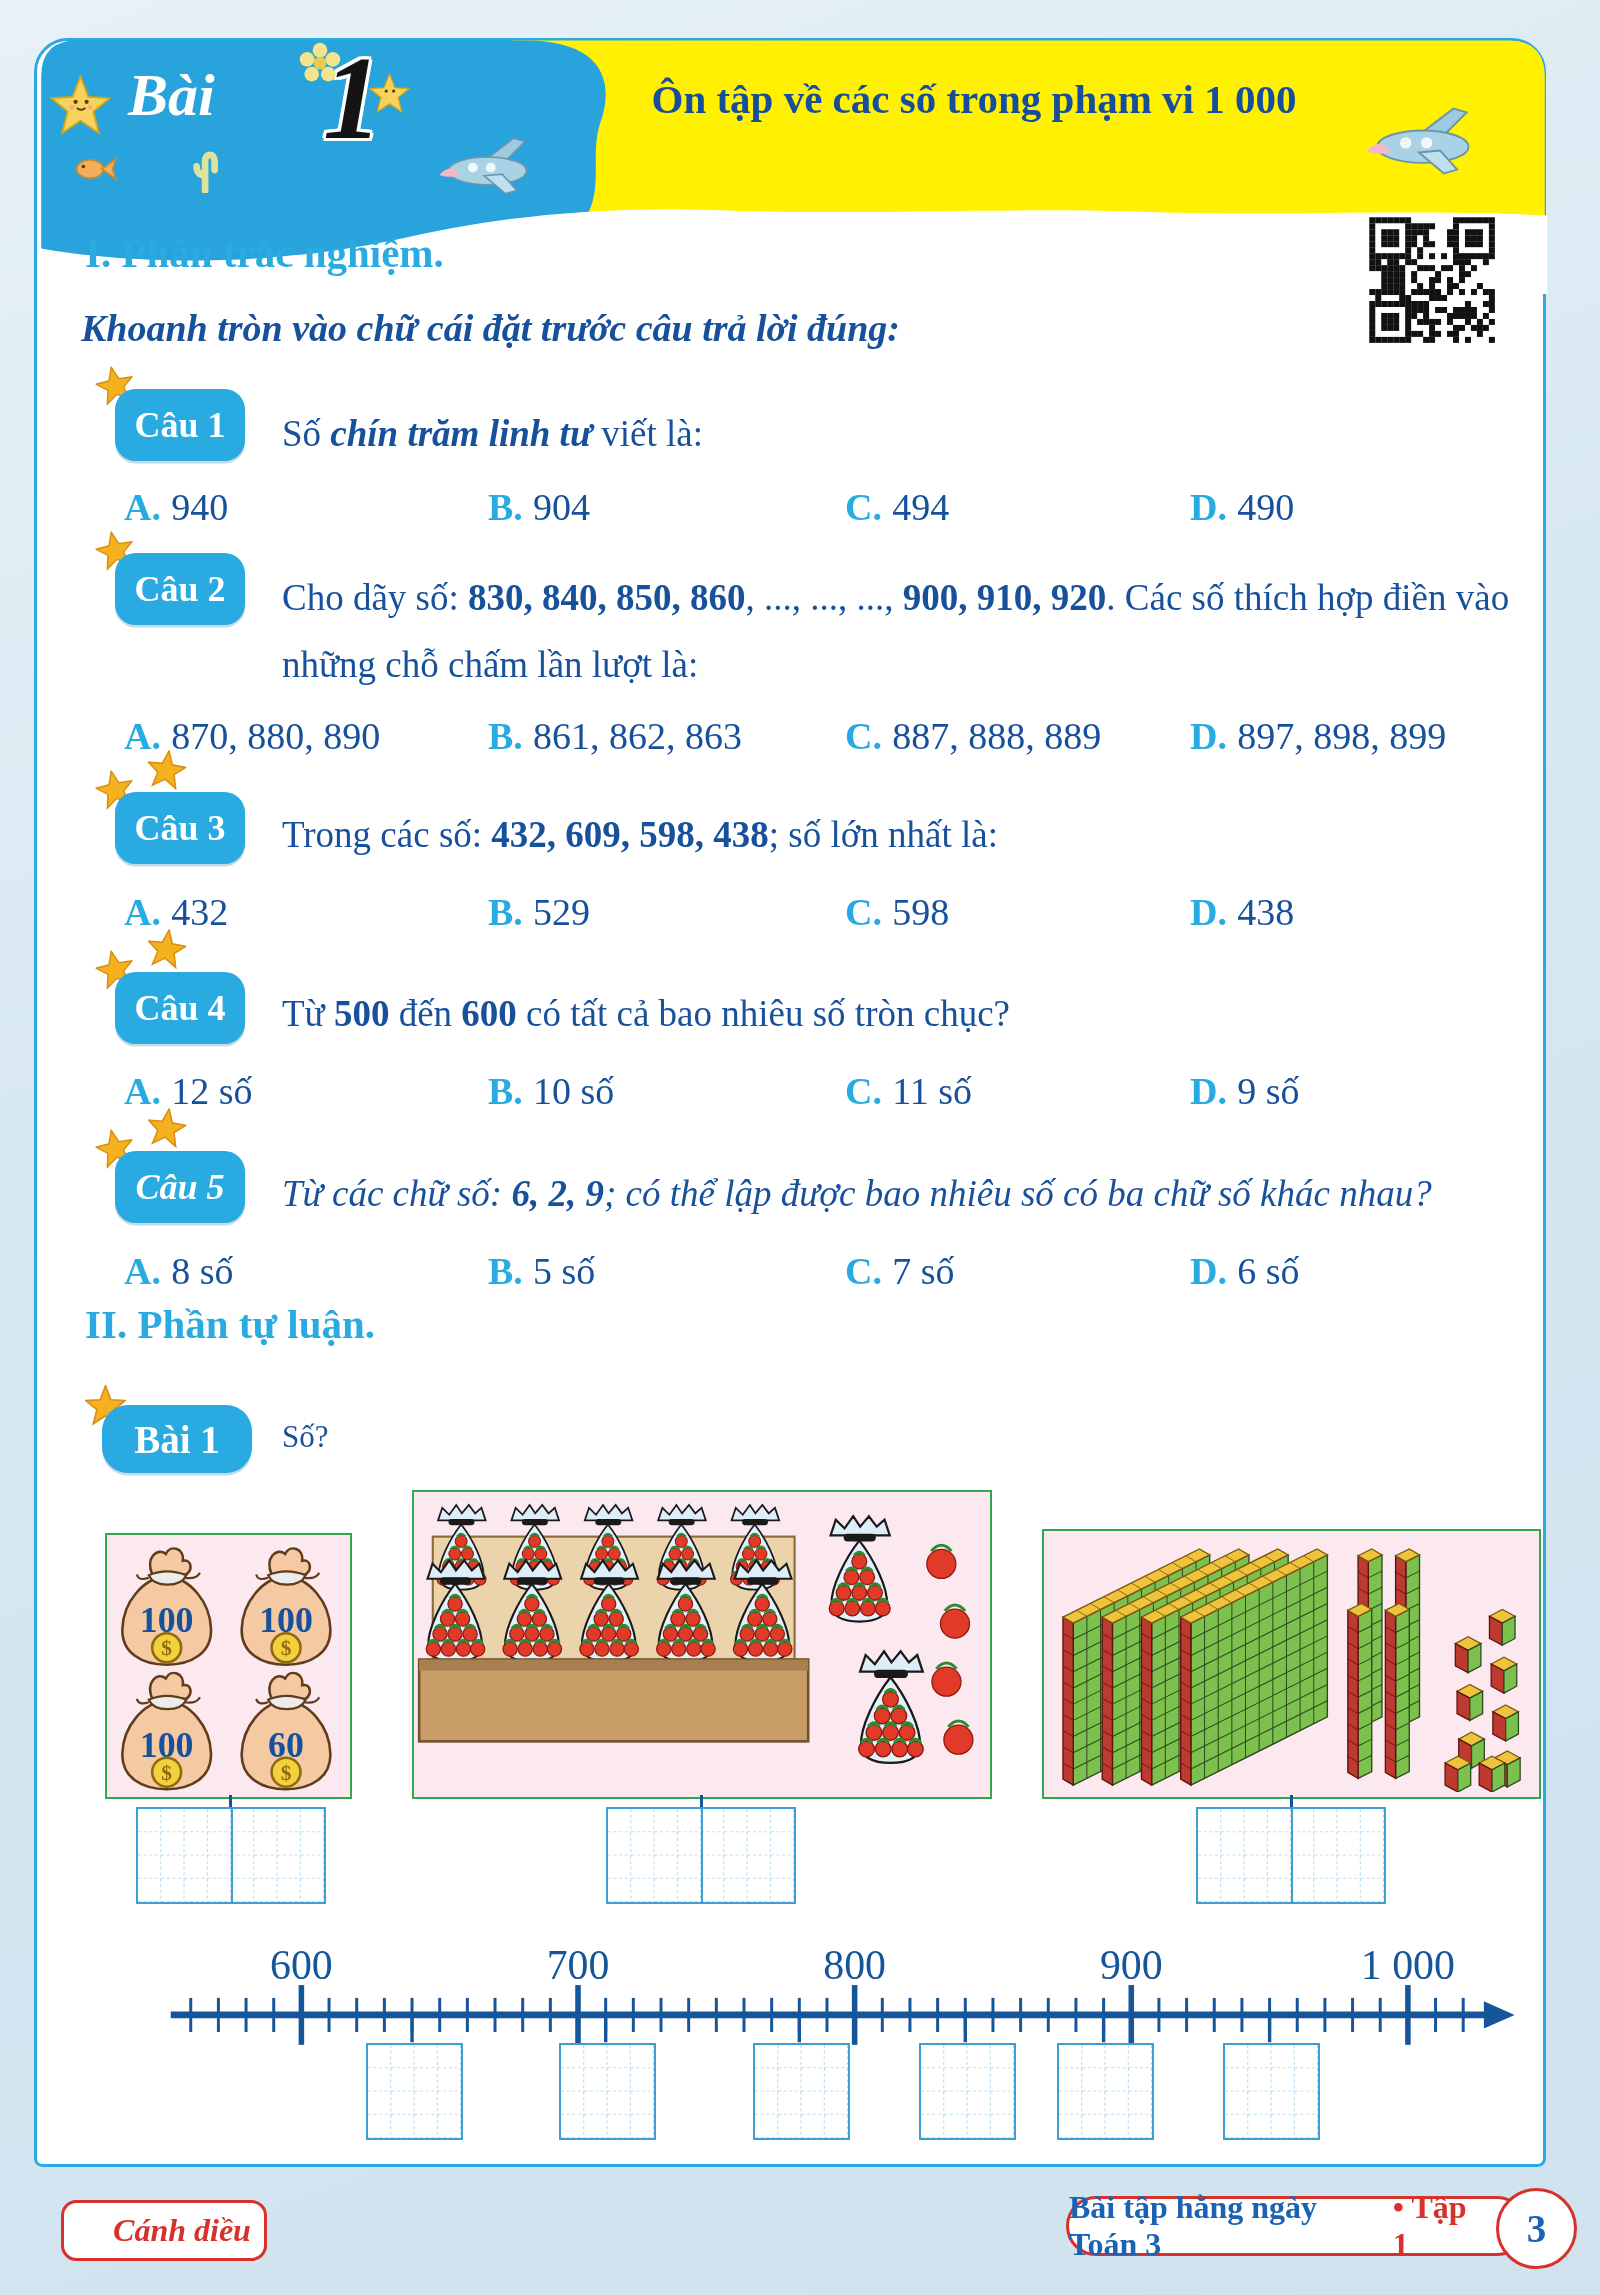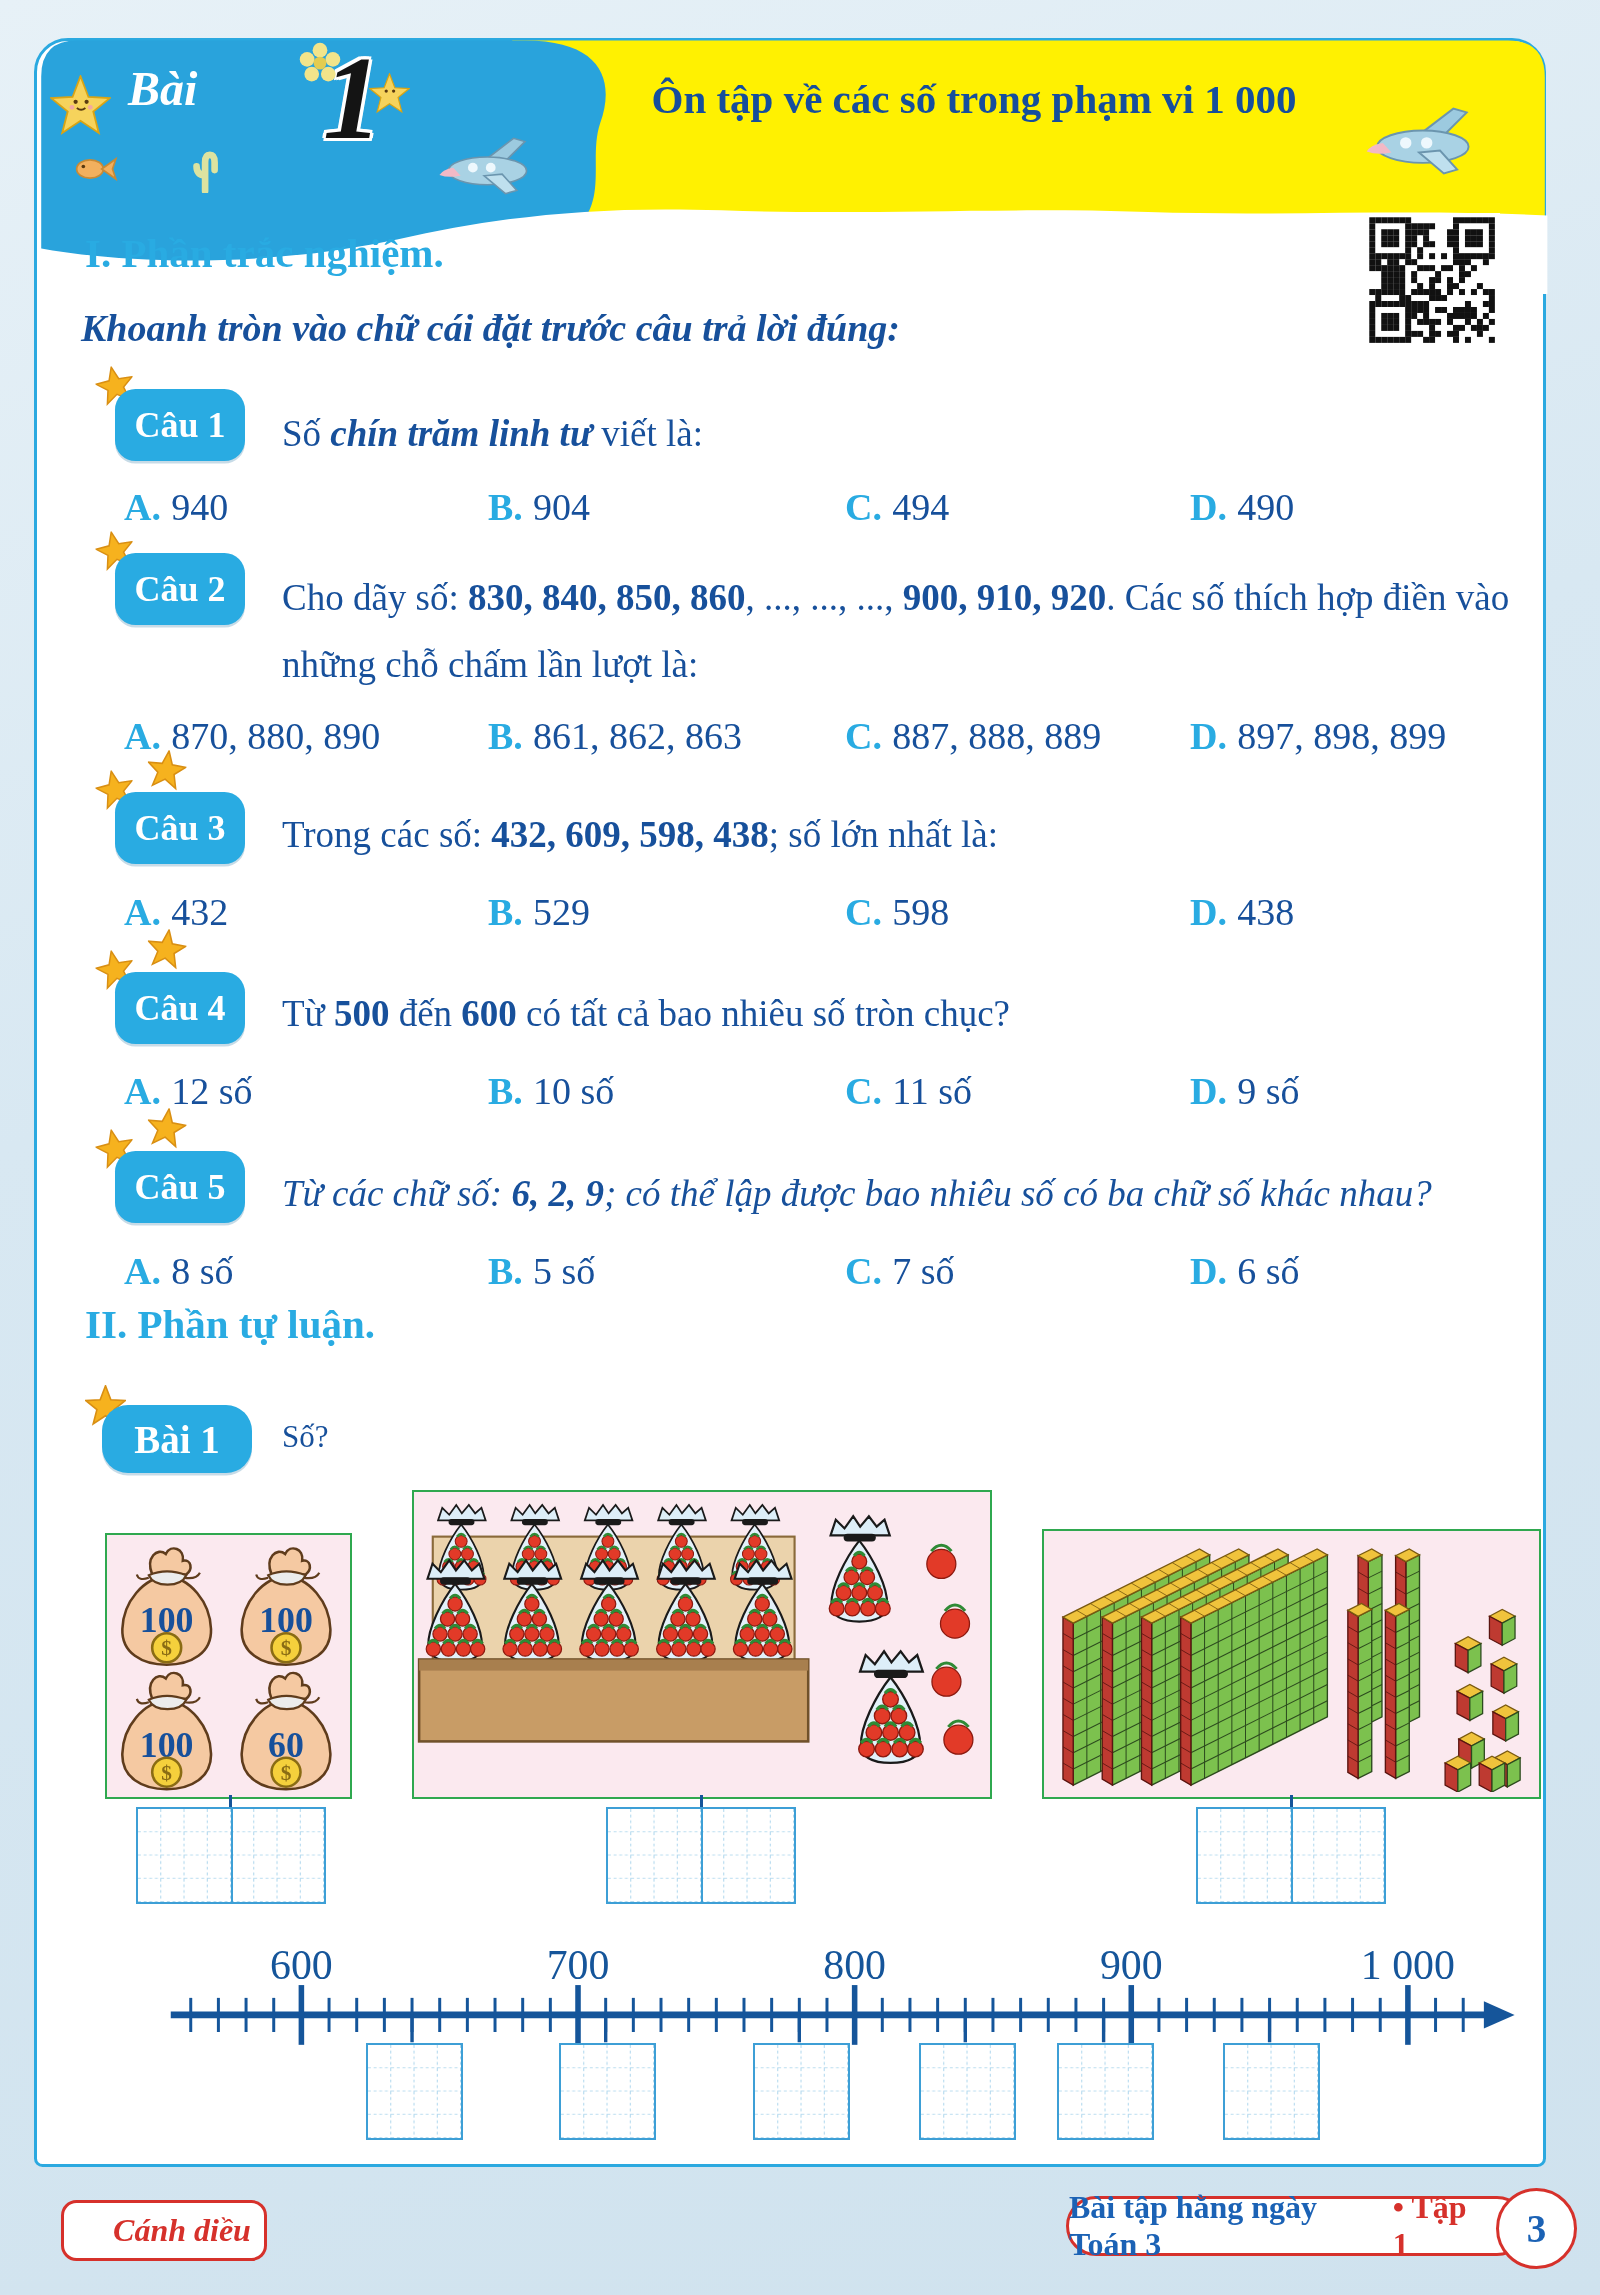--- a/index.html
+++ b/index.html
@@ -31,21 +31,21 @@
 <body>
 
 <div id="card"></div>
 
 <svg class="abs" style="left:38px;top:38px;" width="1510" height="256" viewBox="0 0 1768 300">
   <path d="M555,3 H1722 q43,0 43,43 V222 H555 Z" fill="#FFF101"></path>
   <path d="M45,3 H570 C660,3 676,50 658,100 C644,142 668,190 628,225 C590,252 480,268 360,270 L3,268 L3,45 Q3,3 45,3 Z" fill="#29A3DC"></path>
   <path d="M0,246 C120,268 280,266 420,236 C545,208 655,197 800,202 C980,208 1120,198 1300,204 C1460,209 1610,200 1768,208 L1768,300 L0,300 Z" fill="#ffffff"></path>
 </svg>
 
-<div class="abs" style="left:128px;top:61px;font-size:48px;font-style:italic;color:#fff;font-weight:700;">Bài</div>
+<div class="abs" style="left:128px;top:61px;font-size:60px;font-style:italic;color:#fff;font-weight:700;">Bài</div>
 <div class="abs" style="left:323px;top:31px;font-size:118px;font-weight:700;font-style:italic;color:#141414;
             text-shadow:-3.4px 0 #fff,3.4px 0 #fff,0 -3.4px #fff,0 3.4px #fff,-2.6px -2.6px #fff,2.6px 2.6px #fff,-2.6px 2.6px #fff,2.6px -2.6px #fff;">1</div>
 <div class="abs title" style="left:564px;top:75px;width:820px;">Ôn tập về các số trong phạm vi 1 000</div>
 
 <svg class="abs" style="left:50px;top:75px;" width="61" height="61" viewBox="0 0 100 100">
   <polygon points="50,2 63,36 98,38 71,60 80,95 50,75 20,95 29,60 2,38 37,36" fill="#F6D35C" stroke="#D9A413" stroke-width="3"></polygon>
   <circle cx="42" cy="44" r="3.5" fill="#5a3a10"></circle>
     <circle cx="60" cy="44" r="3.5" fill="#5a3a10"></circle>
   <path d="M44,54 q7,6 14,0" stroke="#5a3a10" stroke-width="3" fill="none"></path>
   <circle cx="36" cy="53" r="4" fill="#F2A9A0"></circle>
@@ -393,21 +393,21 @@
     <div class="abs" style="left:845px;top:1069px;">
       <span class="opt-letter">C.</span><span class="opt-text">11 số</span></div>
     <div class="abs" style="left:1190px;top:1069px;">
       <span class="opt-letter">D.</span><span class="opt-text">9 số</span></div>
     <svg class="badge-star" style="left:96px;top:1129px;transform:rotate(-12deg);" width="38" height="38" viewBox="0 0 100 100">
   <polygon points="50,2 63,36 98,38 71,60 80,95 50,75 20,95 29,60 2,38 37,36" fill="#F6B21E" stroke="#D98F13" stroke-width="4"></polygon>
     </svg>
     <svg class="badge-star" style="left:147px;top:1108px;transform:rotate(8deg);" width="39" height="39" viewBox="0 0 100 100">
   <polygon points="50,2 63,36 98,38 71,60 80,95 50,75 20,95 29,60 2,38 37,36" fill="#F6B21E" stroke="#D98F13" stroke-width="4"></polygon>
     </svg>
-    <div class="abs qbadge" style="left:115px;top:1151px;">Câu 5</div>
+    <div class="abs qbadge" style="left:115px;top:1151px;font-style:italic;">Câu 5</div>
     <div class="abs qtext" style="left:282px;top:1160px;width:1281px;font-style:italic;"><span>Từ các chữ số: </span><span style="font-weight:700;">6, 2, 9</span><span>; có thể lập được bao nhiêu số có ba chữ số khác nhau?</span></div>
     <div class="abs" style="left:124px;top:1249px;">
       <span class="opt-letter">A.</span><span class="opt-text">8 số</span></div>
     <div class="abs" style="left:488px;top:1249px;">
       <span class="opt-letter">B.</span><span class="opt-text">5 số</span></div>
     <div class="abs" style="left:845px;top:1249px;">
       <span class="opt-letter">C.</span><span class="opt-text">7 số</span></div>
     <div class="abs" style="left:1190px;top:1249px;">
       <span class="opt-letter">D.</span><span class="opt-text">6 số</span></div>
   </div>

